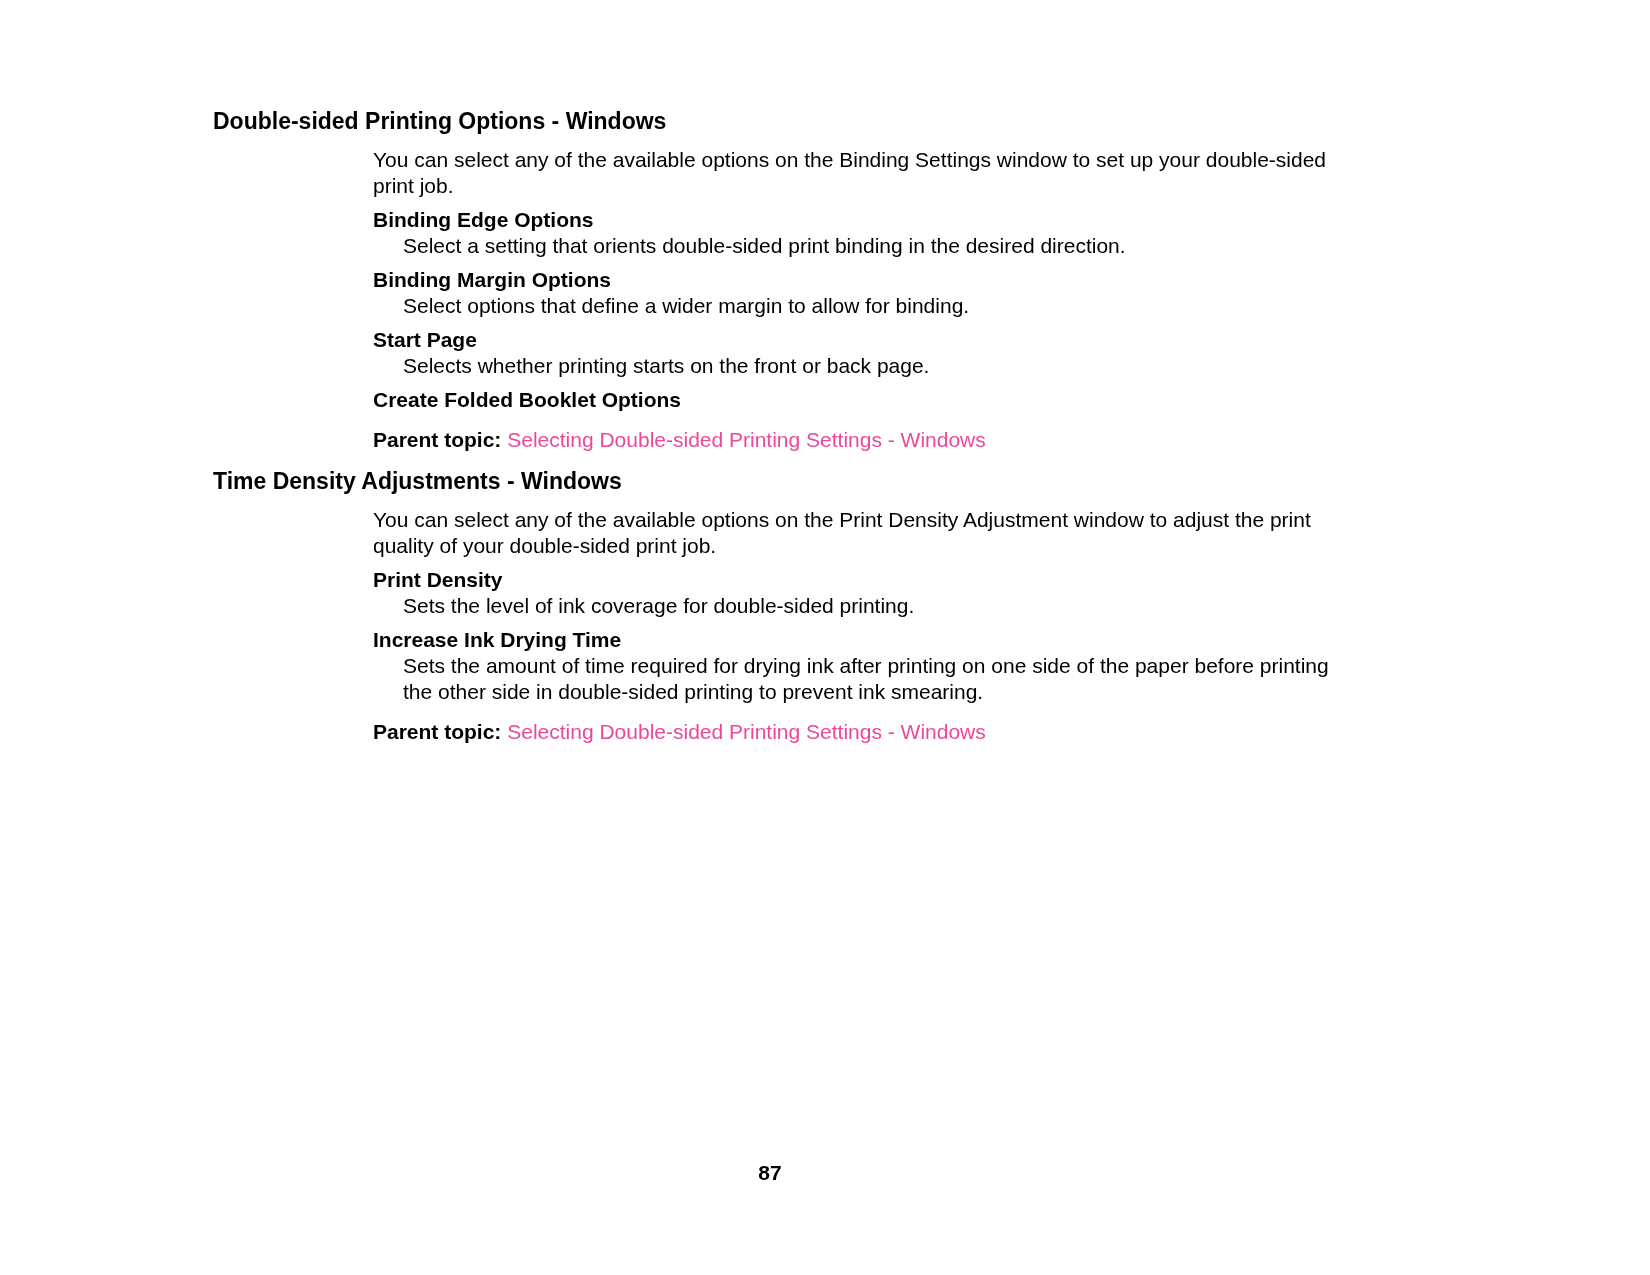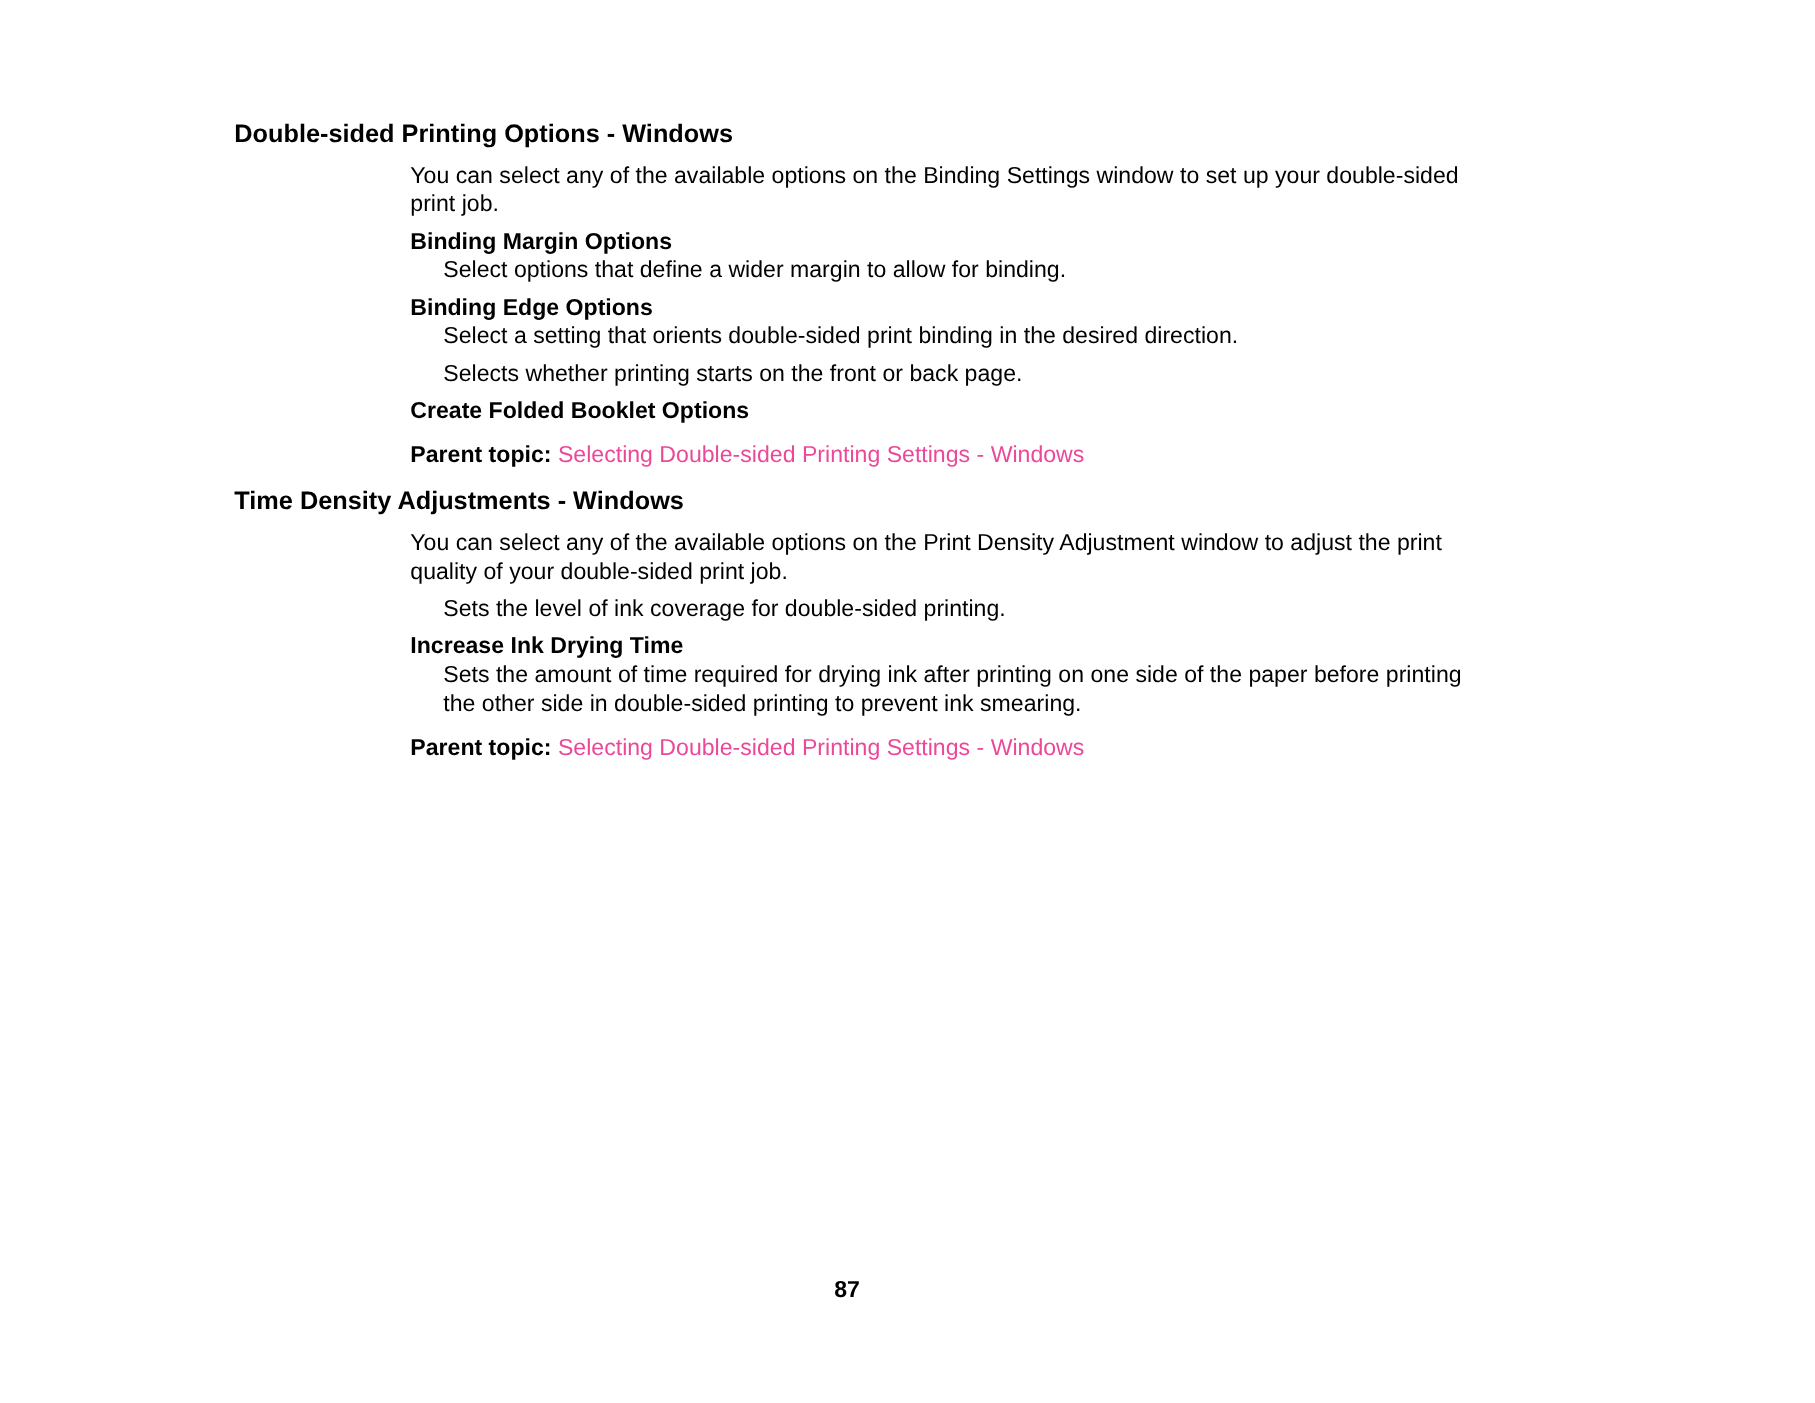--- a/index.html
+++ b/index.html
@@ -84,45 +84,47 @@
 
 <div class="page">
   <div class="content">
 
     <div class="topic-heading">Double-sided Printing Options - Windows</div>
 
     <div class="intro">You can select any of the available options on the Binding Settings window to set up your double-sided
 print job.</div>
 
     <div class="def-item">
+      <div class="def-term">Binding Edge Options</div>
+      <div class="def-text">Select a setting that orients double-sided print binding in the desired direction.</div>
+    </div>
+
+    <div class="def-item">
       <div class="def-term">Binding Margin Options</div>
       <div class="def-text">Select options that define a wider margin to allow for binding.</div>
     </div>
 
     <div class="def-item">
-      <div class="def-term">Binding Edge Options</div>
-      <div class="def-text">Select a setting that orients double-sided print binding in the desired direction.</div>
-    </div>
-
-    <div class="def-item">
+      <div class="def-term">Start Page</div>
       <div class="def-text">Selects whether printing starts on the front or back page.</div>
     </div>
 
     <div class="def-item">
       <div class="def-term">Create Folded Booklet Options</div>
     </div>
 
     <div class="parent-topic"><span class="label">Parent topic:</span> <a>Selecting Double-sided Printing Settings - Windows</a></div>
 
     <div class="topic-heading second">Time Density Adjustments - Windows</div>
 
     <div class="intro">You can select any of the available options on the Print Density Adjustment window to adjust the print
 quality of your double-sided print job.</div>
 
     <div class="def-item">
+      <div class="def-term">Print Density</div>
       <div class="def-text">Sets the level of ink coverage for double-sided printing.</div>
     </div>
 
     <div class="def-item">
       <div class="def-term">Increase Ink Drying Time</div>
       <div class="def-text">Sets the amount of time required for drying ink after printing on one side of the paper before printing
 the other side in double-sided printing to prevent ink smearing.</div>
     </div>
 
     <div class="parent-topic"><span class="label">Parent topic:</span> <a>Selecting Double-sided Printing Settings - Windows</a></div>

